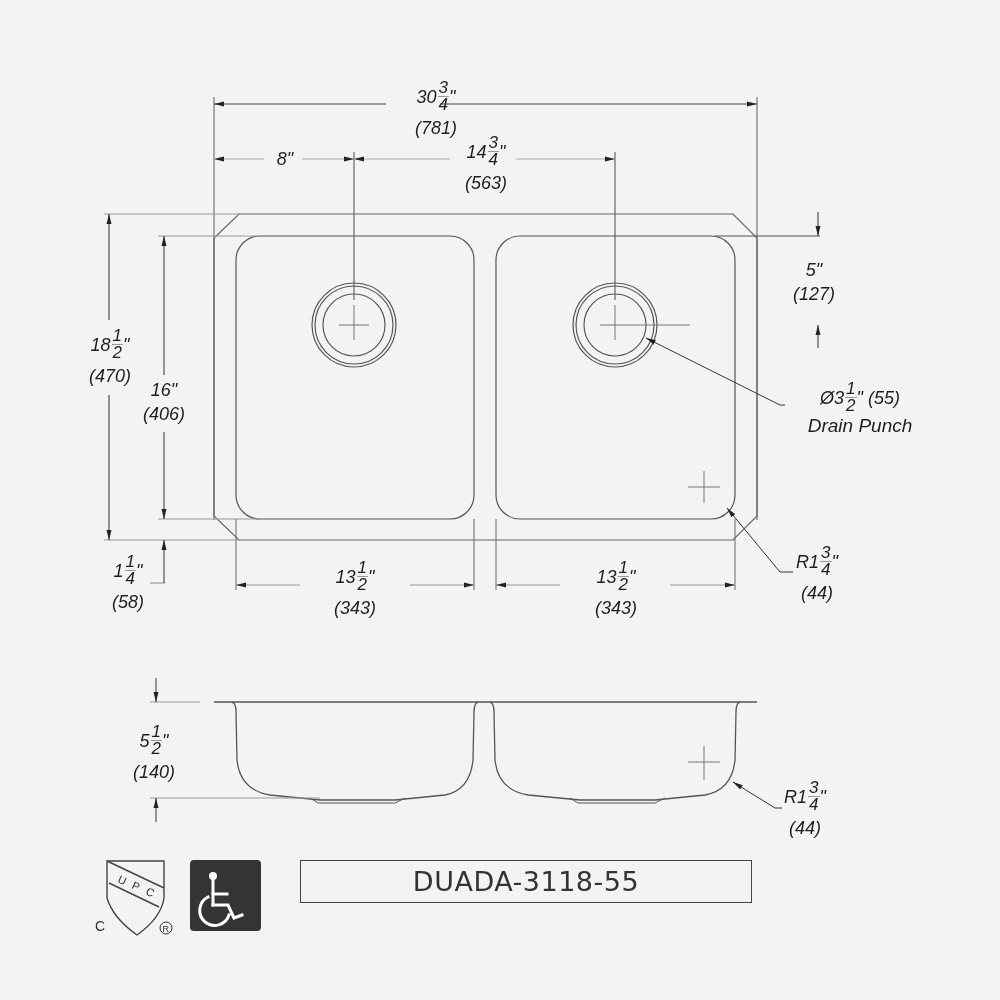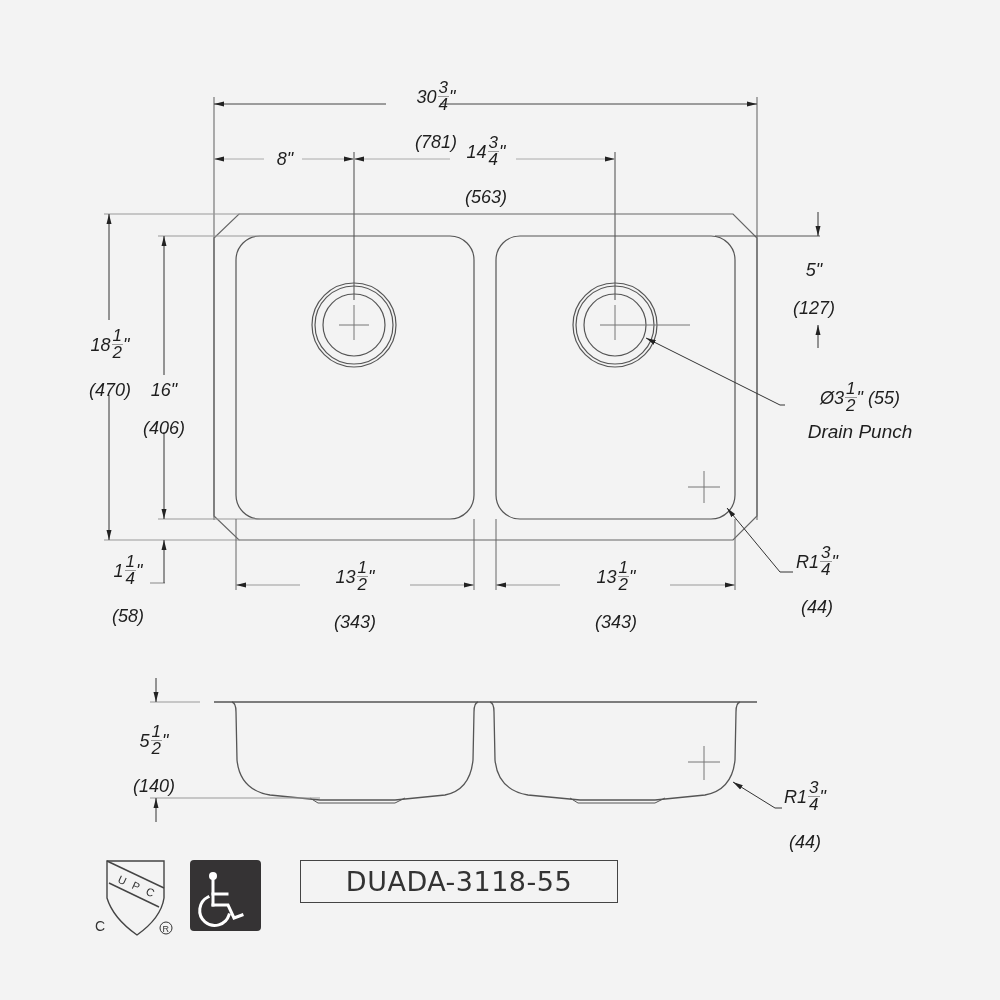--- a/index.html
+++ b/index.html
@@ -3,22 +3,22 @@
 <meta charset="utf-8">
 <style>
   html, body { margin: 0; padding: 0; background: #f3f3f3; }
   body { width: 1000px; height: 1000px; position: relative; overflow: hidden;
          font-family: "Liberation Sans", sans-serif; color: #222; }
   svg#drawing { position: absolute; left: 0; top: 0; }
   .lbl { position: absolute; font-size: 18px; line-height: 1; text-align: center; color: #1e1e1e; white-space: nowrap; font-style: italic; }
   .dim { display: inline-flex; align-items: center; justify-content: center; }
   .frac { display: inline-flex; flex-direction: column; align-items: center; font-size: 17px; line-height: 0.95; margin-left: 1px; }
   .frac .num { border-bottom: 1.3px solid #999; padding: 0 1px; }
-  .mm { display: block; margin-top: 20px; }
-  .model-box { position: absolute; left: 300px; top: 860px; width: 318px; height: 43px;
+  .mm { display: block; margin-top: 6px; }
+  .model-box { position: absolute; left: 300px; top: 860px; width: 452px; height: 43px;
                border: 1.5px solid #444; box-sizing: border-box; display: flex; align-items: center; justify-content: center;
                font-family: "DejaVu Sans", sans-serif; font-size: 27px; color: #333; letter-spacing: 0.5px; }
   .ada { position: absolute; left: 190px; top: 860px; width: 71px; height: 71px; background: #353334; border-radius: 4px; }
   .upc { position: absolute; left: 95px; top: 858px; width: 85px; height: 80px; }
 </style>
 </head>
 <body>
 
 <svg id="drawing" width="1000" height="1000" viewBox="0 0 1000 1000">
   <defs>
@@ -157,21 +157,21 @@
 </div>
 <div class="lbl" style="left:774px;top:261px;width:80px;">
   <span>5"</span>
   <span class="mm">(127)</span>
 </div>
 <div class="lbl" style="left:790px;top:381px;width:140px;">
   <span class="dim"><span>Ø3</span><span class="frac">
         <span class="num">1</span>
         <span>2</span>
       </span>"&nbsp;<span>(55)</span></span>
-  <span class="mm" style="margin-top:8px;font-size:19px;">Drain Punch</span>
+  <span class="mm" style="margin-top:2px;font-size:19px;">Drain Punch</span>
 </div>
 <div class="lbl" style="left:315px;top:560px;width:80px;">
   <span class="dim"><span>13</span><span class="frac">
         <span class="num">1</span>
         <span>2</span>
       </span>"</span>
   <span class="mm">(343)</span>
 </div>
 <div class="lbl" style="left:576px;top:560px;width:80px;">
   <span class="dim"><span>13</span><span class="frac">

